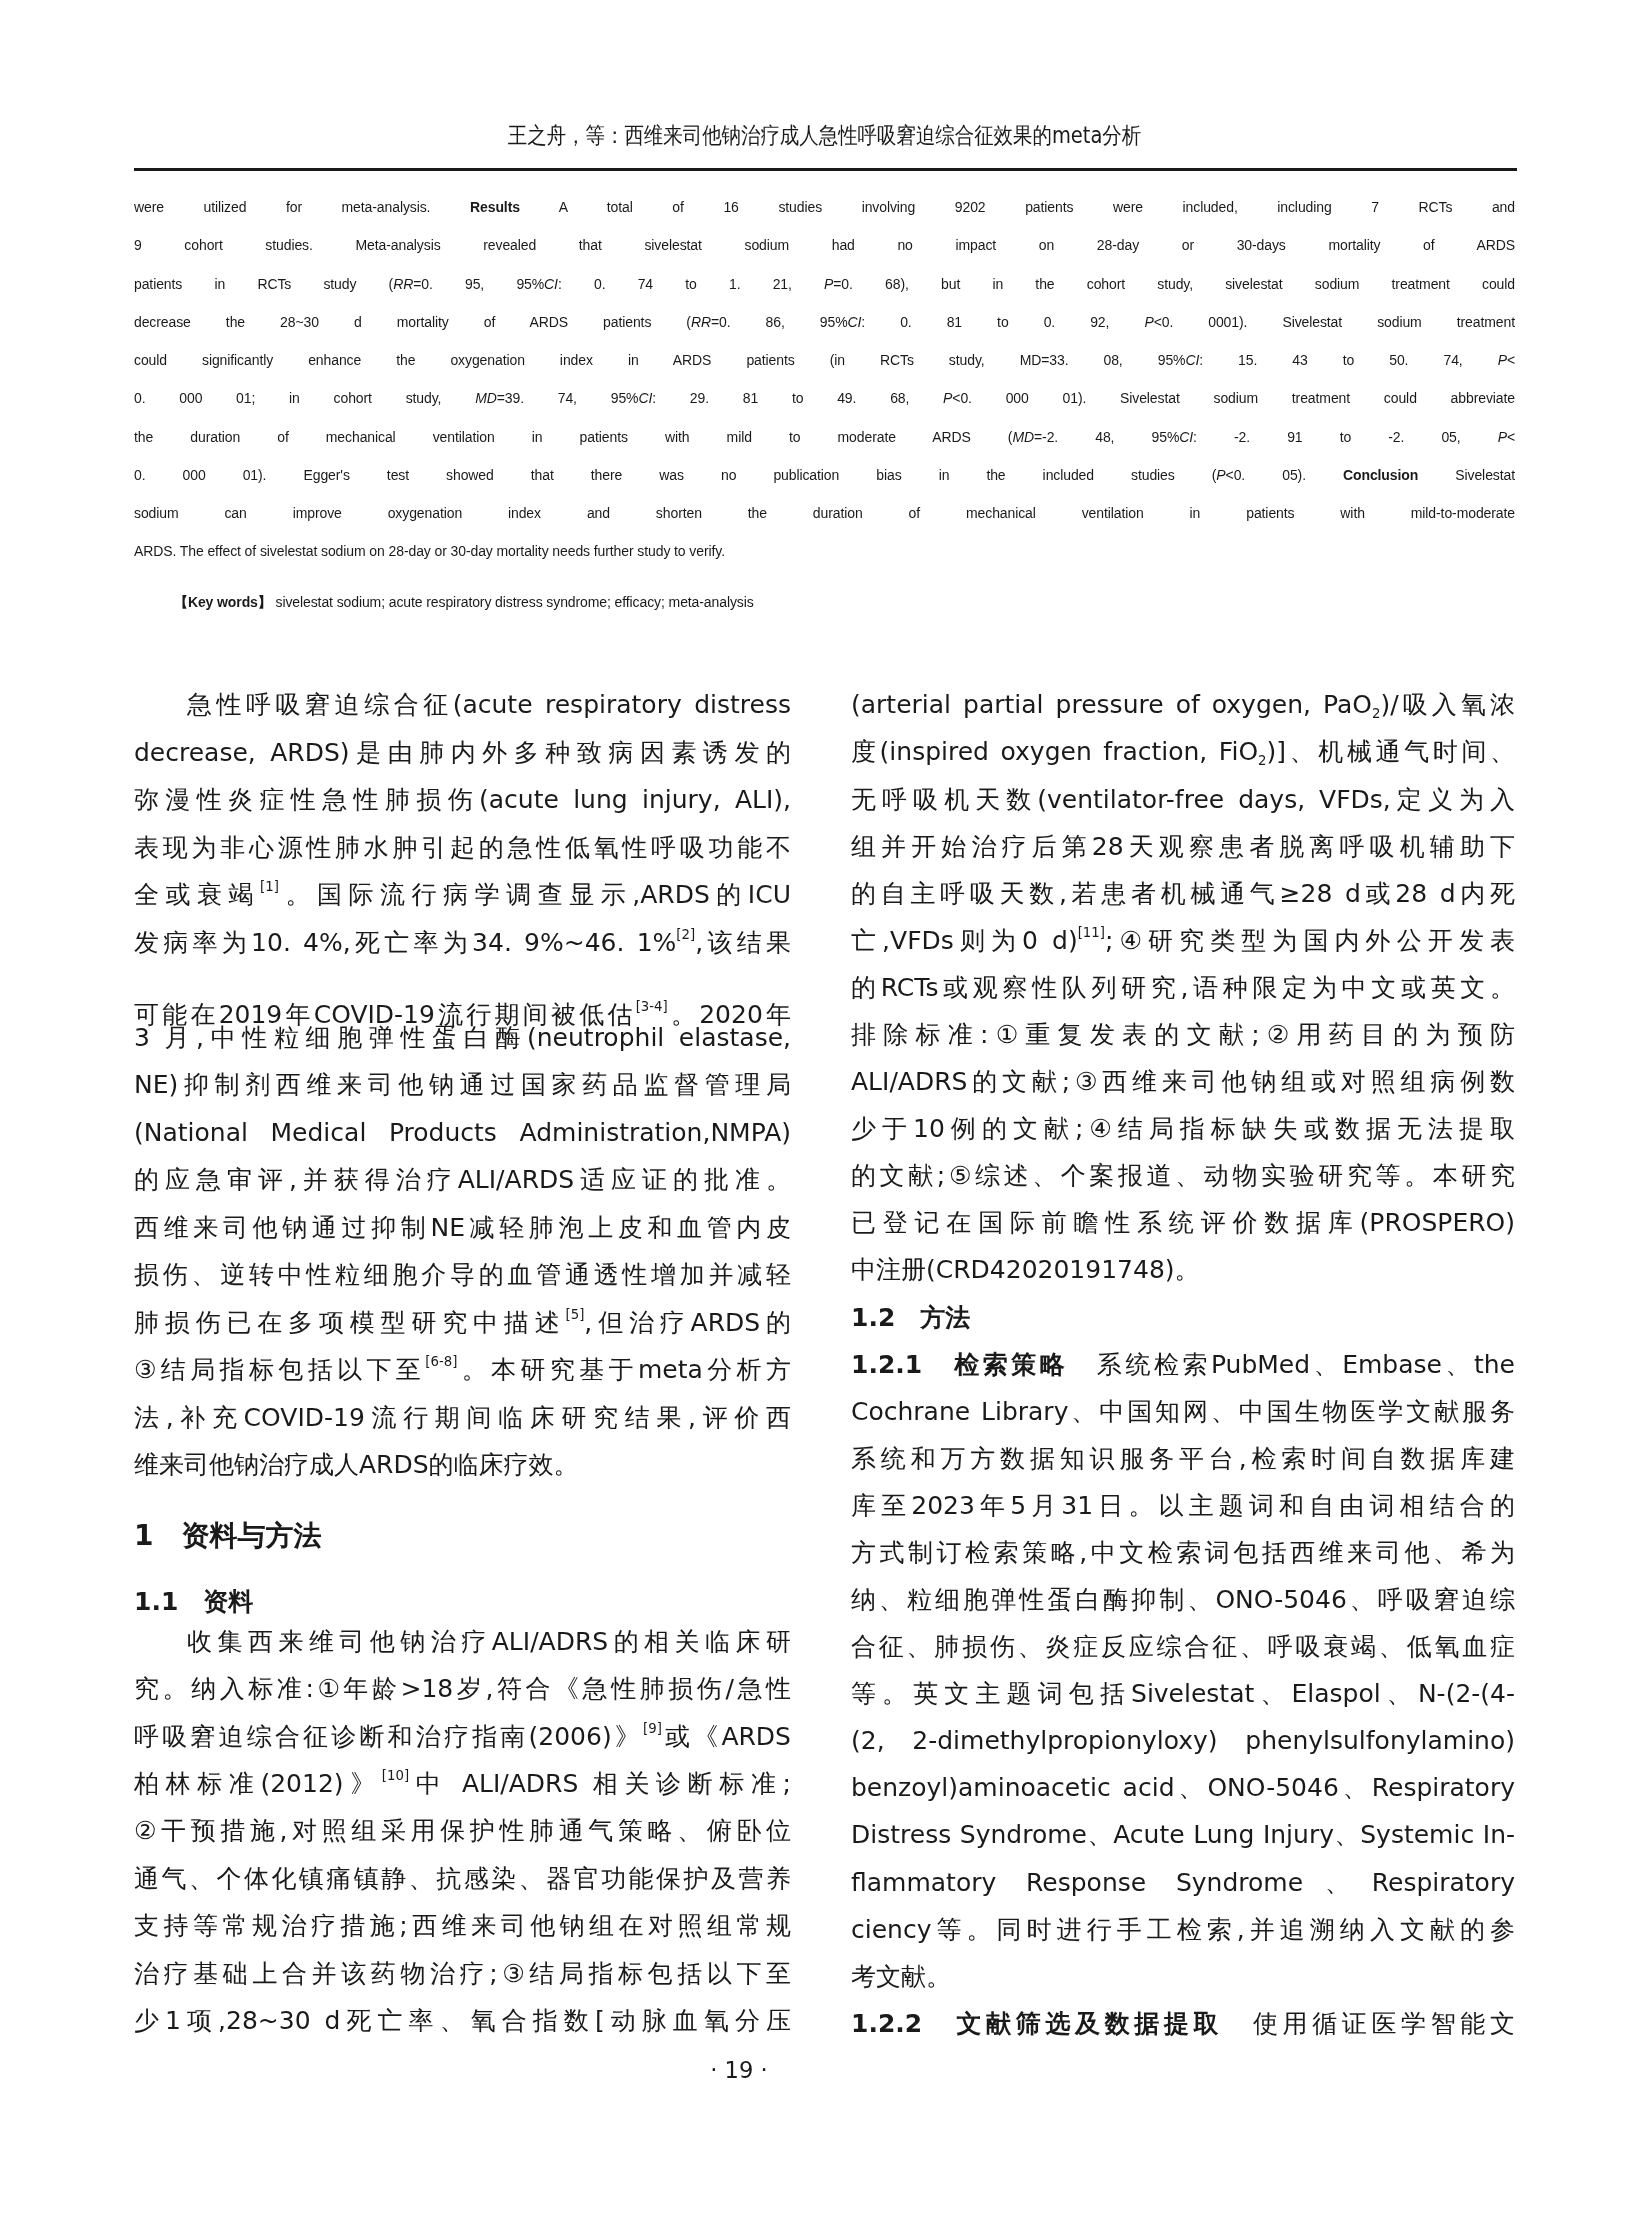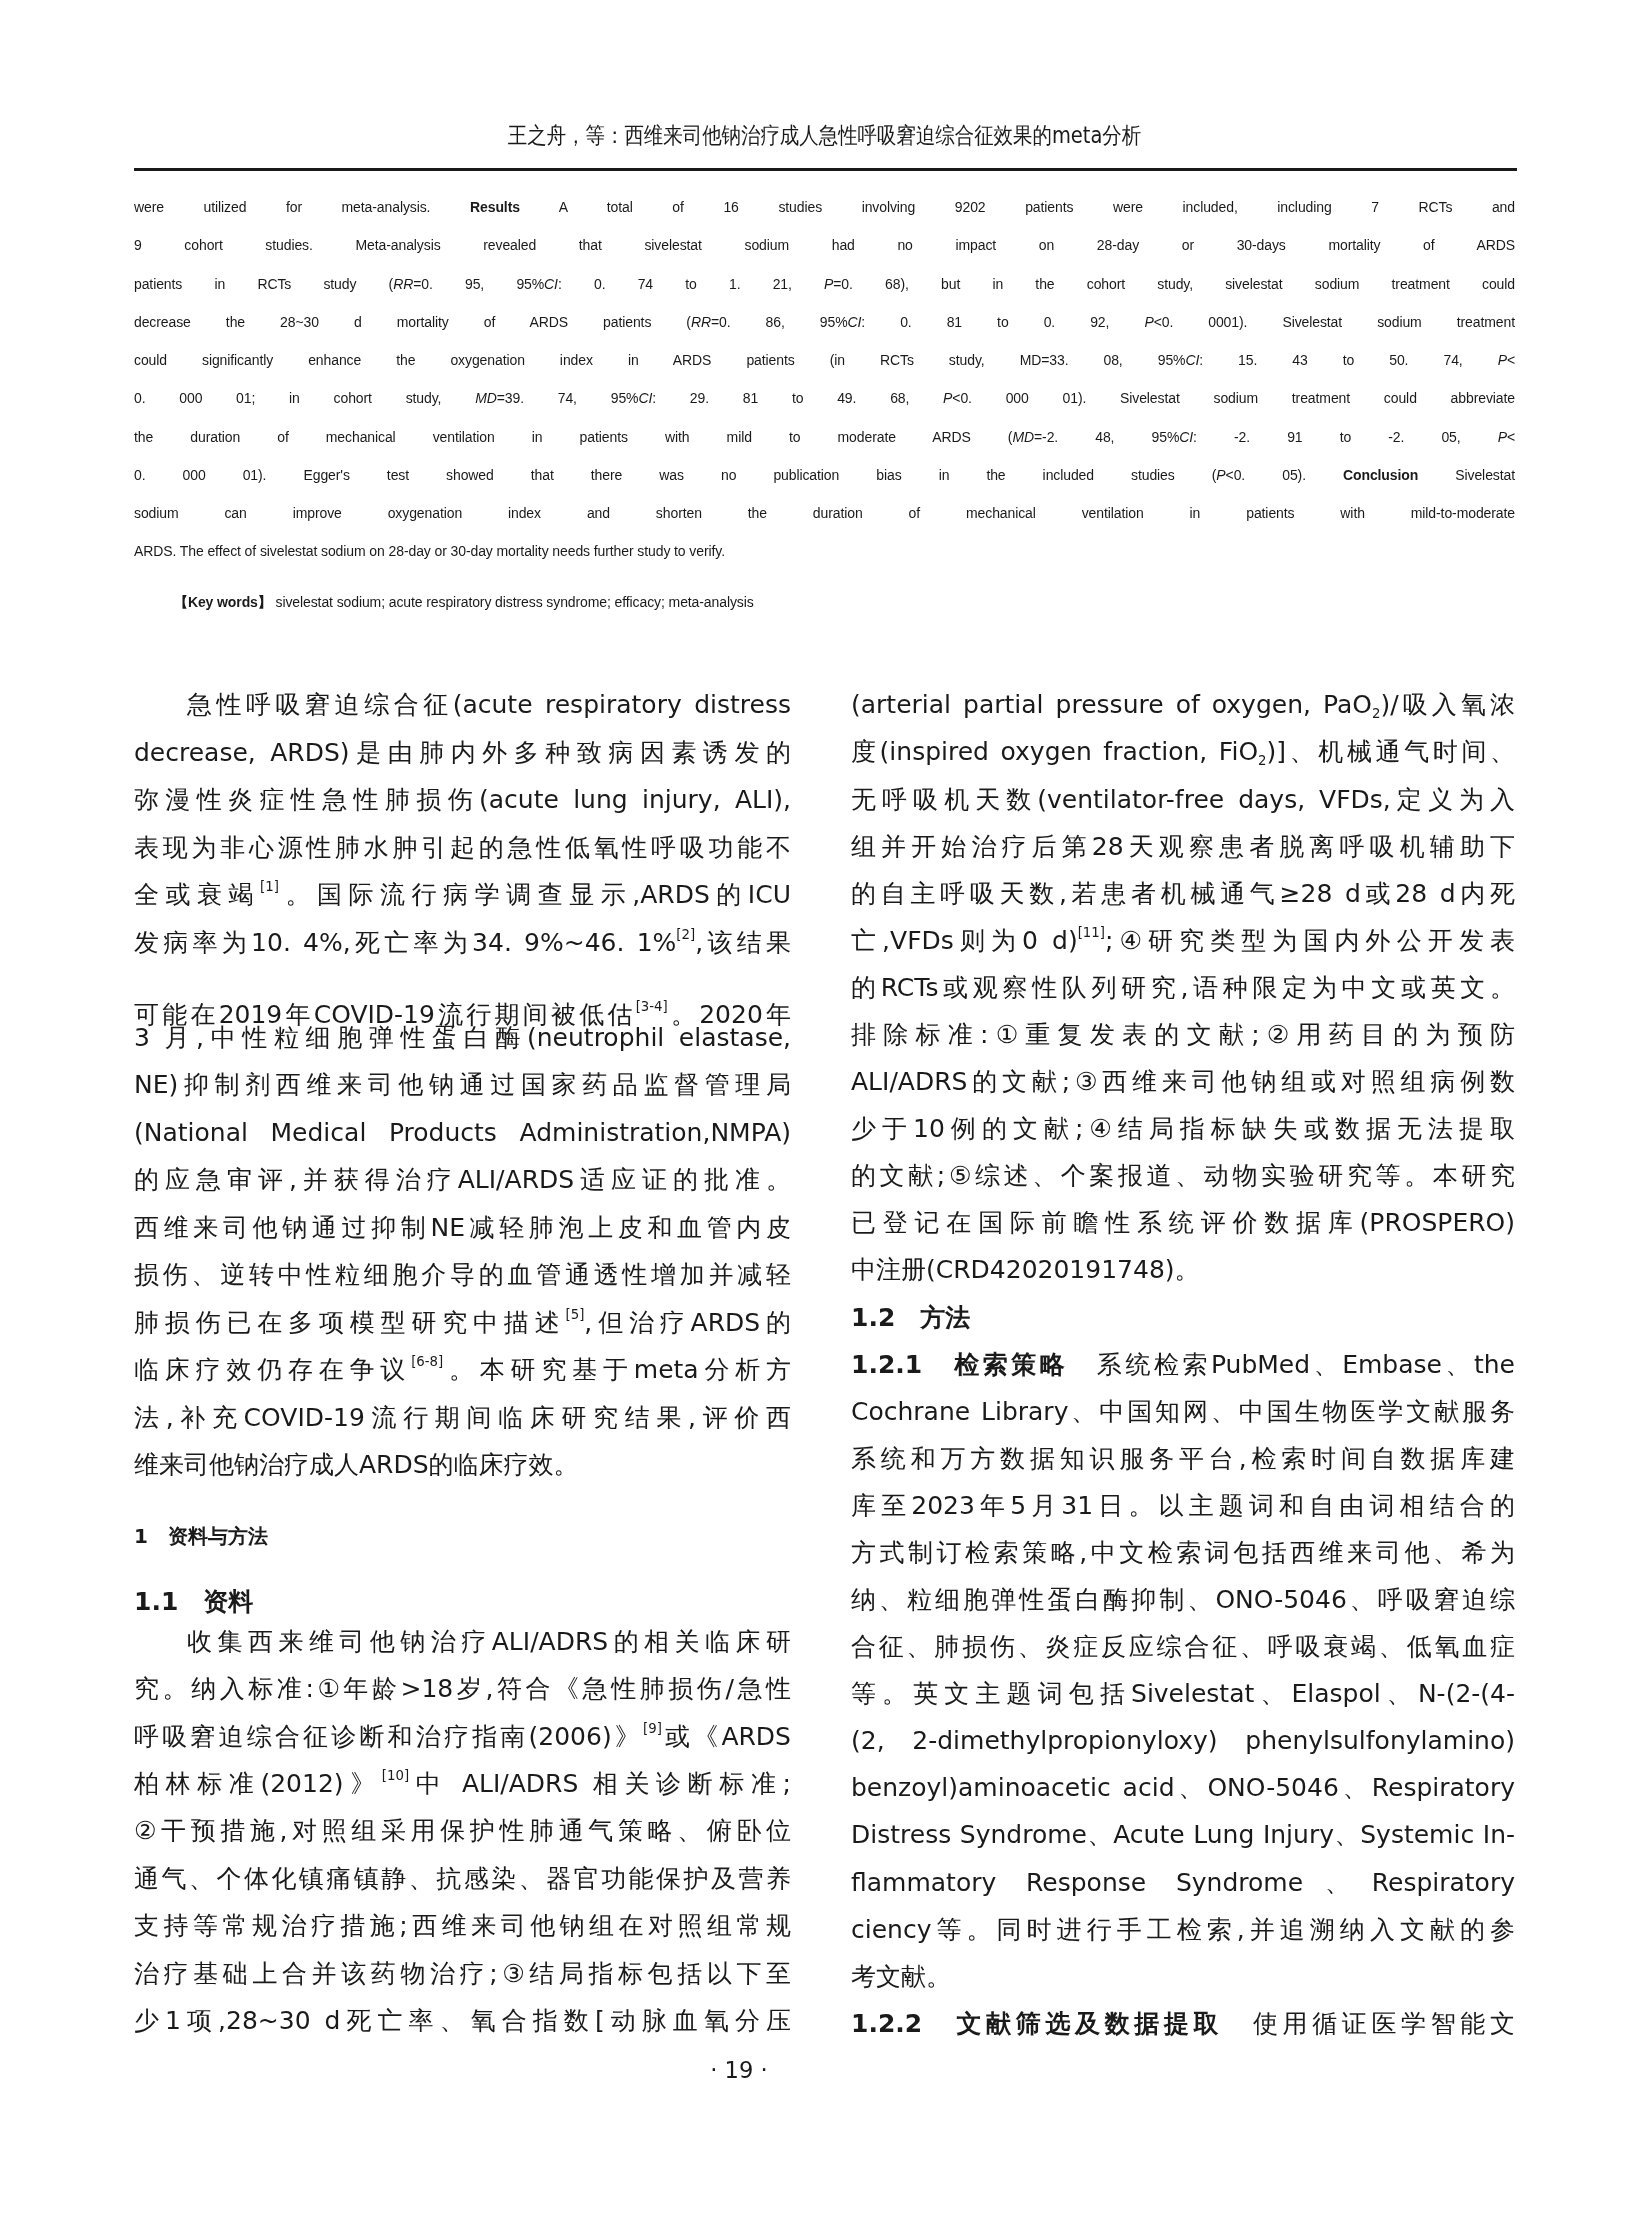--- a/index.html
+++ b/index.html
@@ -20,21 +20,21 @@
   .abs-line b { font-weight:bold; }
   .abs-line i { font-style:italic; }
 
   
   .col-l { left:134px; width:657px; }
   .col-r { left:851px; width:664px; }
   .body-line { font-size:25px; line-height:33px; height:33px; font-family:"DejaVu Sans", sans-serif; letter-spacing:0; }
   .body-line sup { font-size:13.3px; vertical-align:12px; line-height:0; }
   .body-line sub { font-size:13.3px; vertical-align:-5.3px; line-height:0; }
   .indent { padding-left:53px; box-sizing:border-box; }
-  .h1 { font-size:20px; font-weight:bold; line-height:36px; height:36px; font-family:"DejaVu Sans", sans-serif; }
+  .h1 { font-size:28px; font-weight:bold; line-height:36px; height:36px; font-family:"DejaVu Sans", sans-serif; }
   .h2 { font-size:25px; font-weight:bold; line-height:33px; height:33px; font-family:"DejaVu Sans", sans-serif; }
   .b { font-weight:bold; }
   #page-number { left:0; width:1478px; top:2056px; text-align:center; font-size:22.6px; line-height:29px; font-family:"DejaVu Sans", sans-serif; }
 </style>
 </head>
 <body>
 
 <div id="running-header" class="abs">王之舟，等：西维来司他钠治疗成人急性呼吸窘迫综合征效果的meta分析</div>
 <div id="header-rule" class="abs"></div>
 
@@ -62,21 +62,21 @@
     <div class="line col-l body-line just" style="top: 878px;"><span>全或衰竭</span><sup>[1]</sup><span>。国际流行病学调查显示,ARDS的ICU</span></div>
     <div class="line col-l body-line just" style="top: 926px;"><span>发病率为10. 4%,死亡率为34. 9%~46. 1%</span><sup>[2]</sup><span>,该结果</span></div>
     <div class="line col-l body-line just" style="top: 998px;"><span>可能在2019年COVID-19流行期间被低估</span><sup>[3-4]</sup><span>。2020年</span></div>
     <div class="line col-l body-line just" style="top: 1021px;"><span>3 月,中性粒细胞弹性蛋白酶(neutrophil elastase,</span></div>
     <div class="line col-l body-line just" style="top: 1068px;"><span>NE)抑制剂西维来司他钠通过国家药品监督管理局</span></div>
     <div class="line col-l body-line just" style="top: 1116px;"><span>(National Medical Products Administration,NMPA)</span></div>
     <div class="line col-l body-line just" style="top: 1163px;"><span>的应急审评,并获得治疗ALI/ARDS适应证的批准。</span></div>
     <div class="line col-l body-line just" style="top: 1211px;"><span>西维来司他钠通过抑制NE减轻肺泡上皮和血管内皮</span></div>
     <div class="line col-l body-line just" style="top: 1258px;"><span>损伤、逆转中性粒细胞介导的血管通透性增加并减轻</span></div>
     <div class="line col-l body-line just" style="top: 1306px;"><span>肺损伤已在多项模型研究中描述</span><sup>[5]</sup><span>,但治疗ARDS的</span></div>
-    <div class="line col-l body-line just" style="top: 1353px;"><span>临床疗效仍存在争议</span><sup>[6-8]</sup><span>。本研究基于meta分析方</span></div>
+    <div class="line col-l body-line just" style="top: 1353px;"><span>③结局指标包括以下至</span><sup>[6-8]</sup><span>。本研究基于meta分析方</span></div>
     <div class="line col-l body-line just" style="top: 1401px;"><span>法,补充COVID-19流行期间临床研究结果,评价西</span></div>
     <div class="line col-l body-line left-al" style="top: 1448px;"><span>维来司他钠治疗成人ARDS的临床疗效。</span></div>
     <div class="line col-l h1 left-al" style="top: 1518px;"><span>1　资料与方法</span></div>
     <div class="line col-l h2 left-al" style="top: 1585px;"><span>1.1　资料</span></div>
     <div class="line col-l body-line just indent" style="top: 1625px;"><span>收集西来维司他钠治疗ALI/ADRS的相关临床研</span></div>
     <div class="line col-l body-line just" style="top: 1672px;"><span>究。纳入标准:①年龄&gt;18岁,符合《急性肺损伤/急性</span></div>
     <div class="line col-l body-line just" style="top: 1720px;"><span>呼吸窘迫综合征诊断和治疗指南(2006)》</span><sup>[9]</sup><span>或《ARDS</span></div>
     <div class="line col-l body-line just" style="top: 1767px;"><span>柏林标准(2012)》</span><sup>[10]</sup><span>中 ALI/ADRS 相关诊断标准;</span></div>
     <div class="line col-l body-line just" style="top: 1814px;"><span>②干预措施,对照组采用保护性肺通气策略、俯卧位</span></div>
     <div class="line col-l body-line just" style="top: 1862px;"><span>通气、个体化镇痛镇静、抗感染、器官功能保护及营养</span></div>

